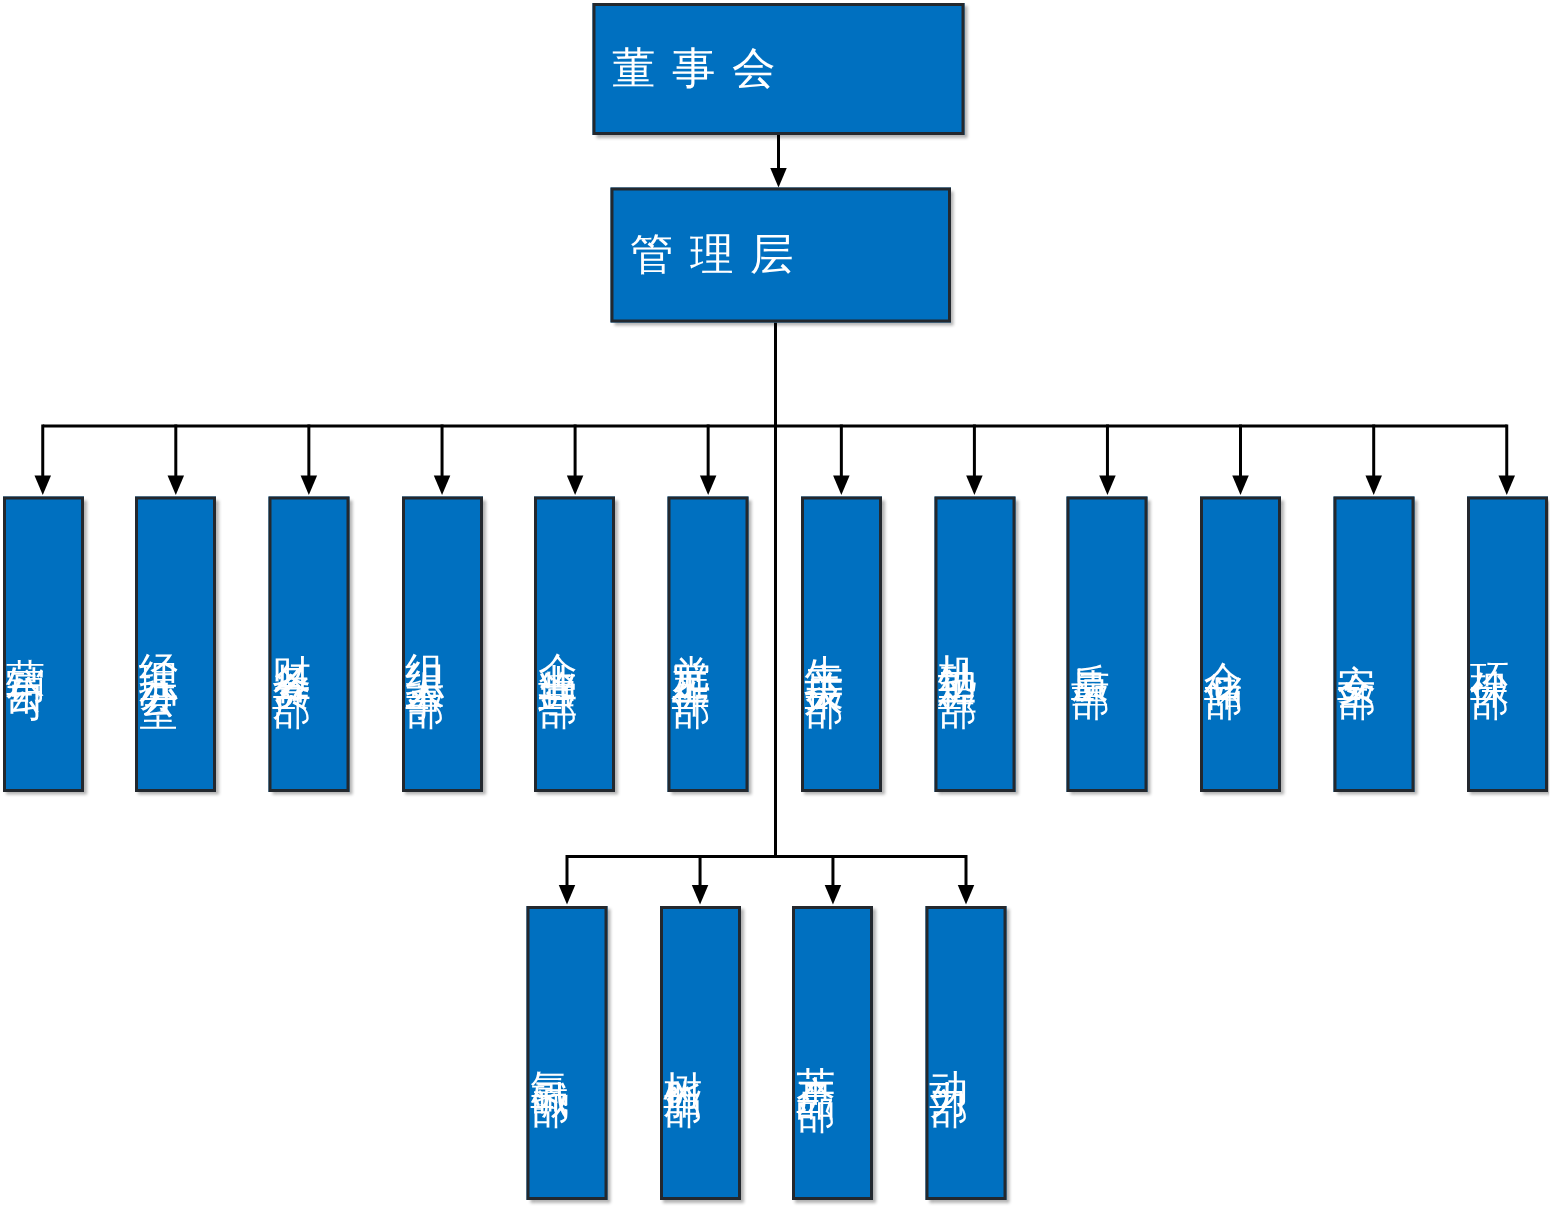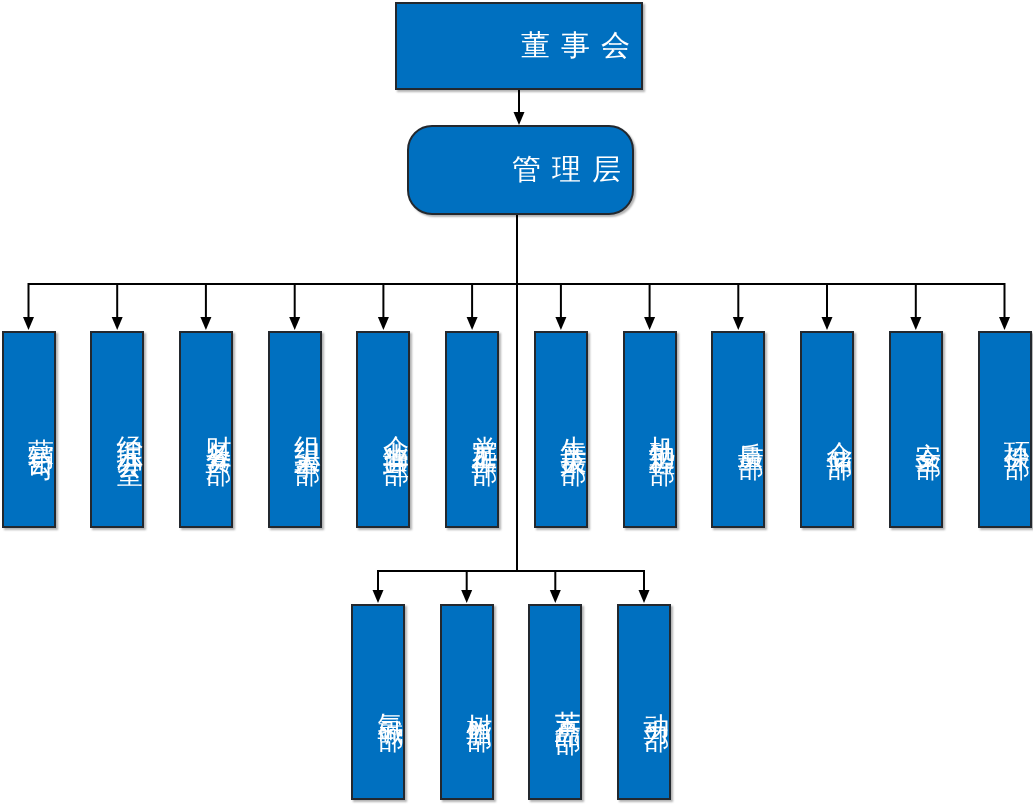--- a/index.html
+++ b/index.html
@@ -25,21 +25,21 @@
     pointer-events: none;
   }
   .box {
     position: absolute;
     background: var(--box-fill);
     border: 2px solid var(--box-border);
     box-shadow: 2px 2px 2px rgba(0,0,0,0.30);
     color: var(--box-text);
     display: flex;
     align-items: center;
-    justify-content: flex-end;
+    justify-content: flex-start;
     z-index: 1;
   }
   .hbox span {
     font-size: 29px;
     letter-spacing: 11px;
     padding-left: 11px;
     white-space: nowrap;
   }
   .vbox { width: 54px; }
   .vbox span {
@@ -95,21 +95,21 @@
       <path d="M555.3,570 V591" stroke="#000000" stroke-width="2" fill="none"></path>
       <polygon points="549.8,590 560.8,590 555.3,603" fill="#000000"></polygon>
       <path d="M644,570 V591" stroke="#000000" stroke-width="2" fill="none"></path>
       <polygon points="638.5,590 649.5,590 644,603" fill="#000000"></polygon>
     </svg>
 
   <div class="box hbox" style="left:395px; top:2px; width:248px; height:88px;">
     <span>董事会</span>
   </div>
 
-  <div class="box hbox" style="left:407px; top:125px; width:227px; height:90px;border-radius:25px;">
+  <div class="box hbox" style="left:407px; top:125px; width:227px; height:90px;">
     <span>管理层</span>
   </div>
 
   <div class="box vbox row-mid" style="left:1.5px;">
     <span>营销公司</span>
     </div>
   <div class="box vbox row-mid" style="left:90.2px;">
     <span>经理办公室</span>
     </div>
   <div class="box vbox row-mid" style="left:178.9px;">

